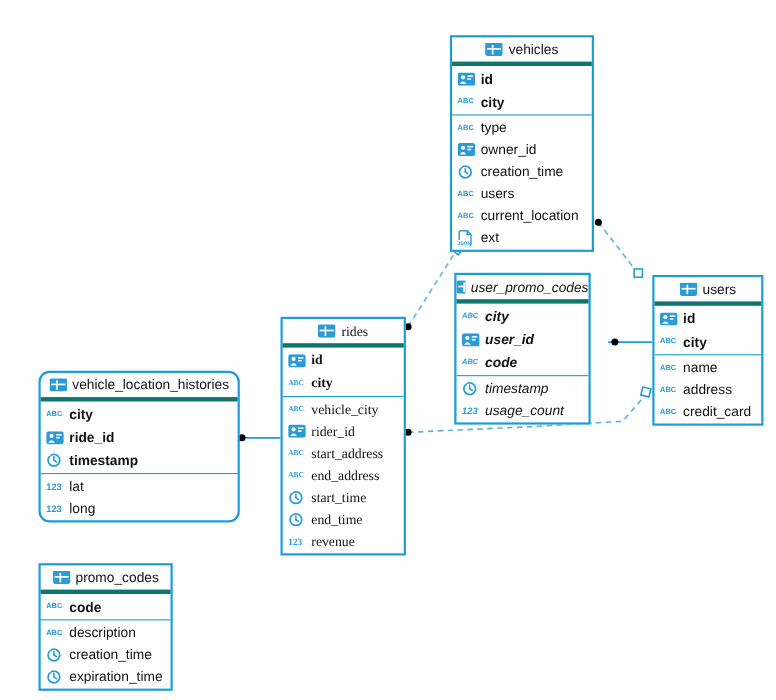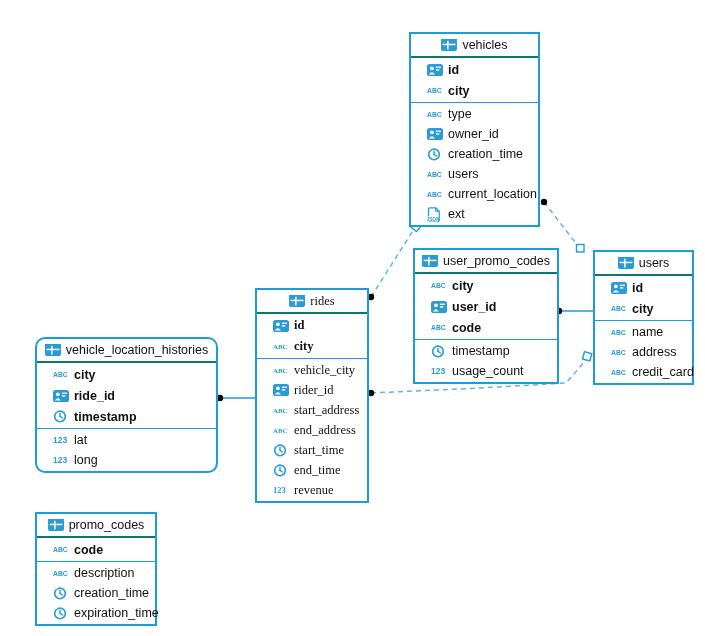--- a/index.html
+++ b/index.html
@@ -7,27 +7,27 @@
     position:relative;width:705px;height:636px;background:#ffffff;overflow:hidden;
     font-family:"Liberation Sans","DejaVu Sans",sans-serif;color:#111;
   }
   #wires{position:absolute;left:0;top:0;width:705px;height:636px;z-index:0;}
   .table{
     position:absolute;z-index:2;background:#fff;border:2px solid #1c9dd9;
     box-sizing:border-box;display:flex;flex-direction:column;
   }
   .thead{
     display:flex;align-items:center;justify-content:center;gap:5px;
-    height:22px;border-bottom:2px solid #0f766e;font-size:12.5px;color:#111;
+    height:22px;border-bottom:4px solid #0f766e;font-size:12.5px;color:#111;
     white-space:nowrap;flex:none;
   }
   .sec-pk{border-bottom:1.5px solid #1c9dd9;}
   .sec-pk,.sec-cols{display:flex;flex-direction:column;padding:1px 0;flex:none;}
   .trow{
-    display:flex;align-items:center;height:20px;padding-left:16px;
+    display:flex;align-items:center;height:20px;padding-left:5px;
     font-size:12.5px;white-space:nowrap;
   }
   .sec-pk .trow{height:21px;font-weight:700;}
   .ticon{
     width:21px;flex:none;display:flex;align-items:center;justify-content:flex-start;
     color:#2a9bd6;
   }
   .ticon.abc{font-size:6.8px;font-weight:700;letter-spacing:0;}
   .ticon.num{font-size:8.5px;font-weight:600;}
   .col-label{color:#111;}
@@ -142,21 +142,21 @@
           <svg width="13" height="15">
               <use href="#ic-json"></use>
               <text x="6" y="13.6" text-anchor="middle" font-size="4.6" font-weight="700" fill="#2a9bd6">JSON</text>
             </svg>
         </span>
         <span class="col-label">ext</span>
       </div>
     </div>
   </div>
 
-  <div class="table" style="left:413px;top:248px;width:146px;">
+  <div class="table" style="left:413px;top:248px;width:124px;font-style:italic;">
     <div class="thead">
       <svg width="16" height="12">
           <use href="#ic-table"></use>
         </svg>
       <span>user_promo_codes</span>
     </div>
     <div class="sec-pk">
       <div class="trow">
         <span class="ticon abc">ABC</span>
         <span class="col-label">city</span>

